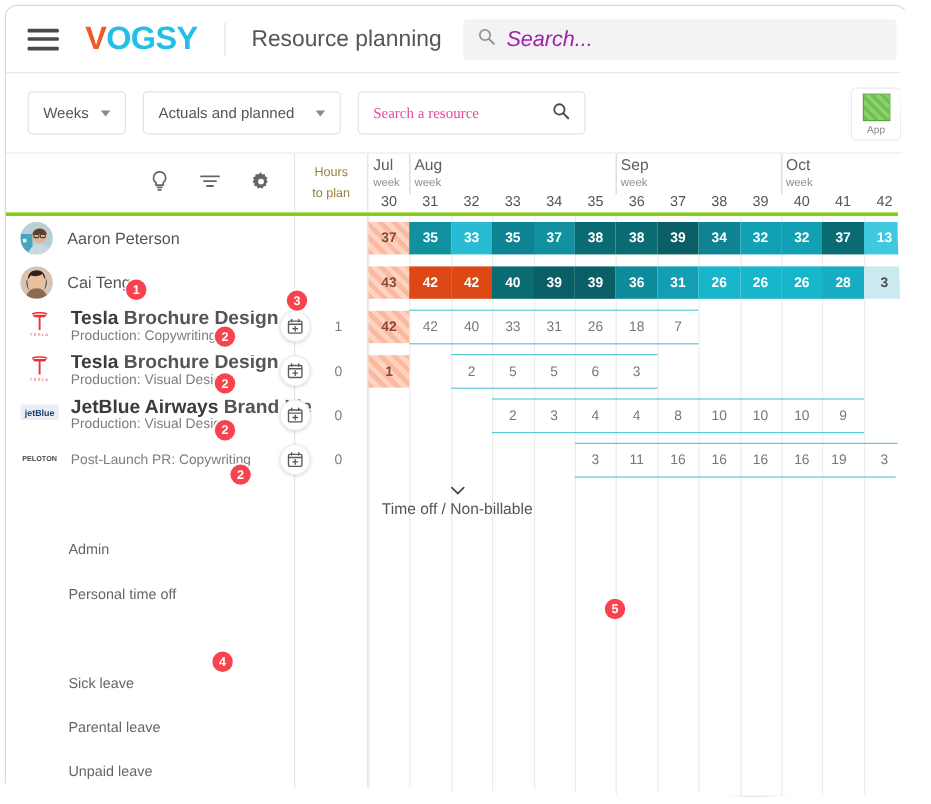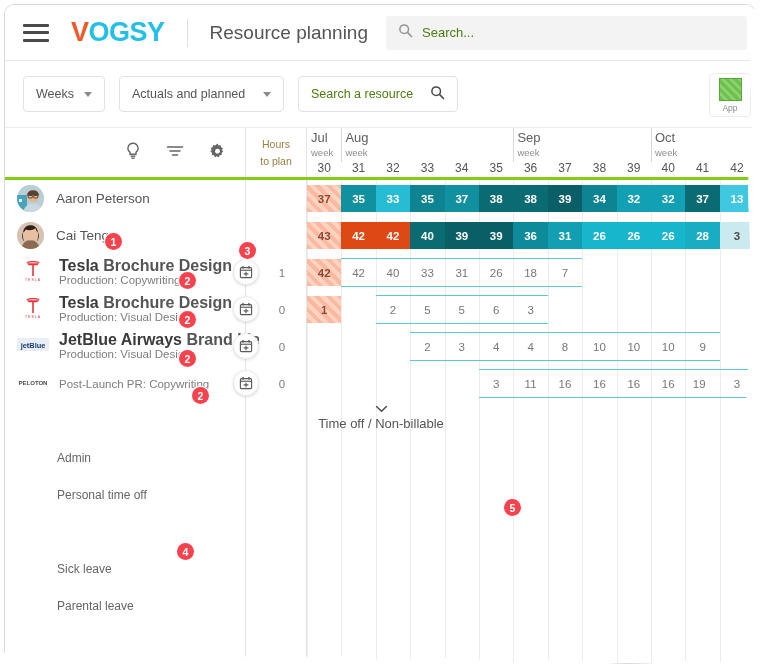--- a/index.html
+++ b/index.html
@@ -70,21 +70,21 @@
     margin-left: 18px;
     height: 34px;
     flex: 1;
     background: #f3f3f3;
     border-radius: 3px;
     display: flex; align-items: center;
     padding: 0 12px;
     margin-right: 10px;
   }
   .topsearch .magn { margin-right: 9px; opacity: .55; }
-  .topsearch .ph { font-size: 13px; color: #4d7c0f; }
+  .topsearch .ph { font-size: 18px; color: #a21caf; font-style: italic; }
 
   
   .filterbar {
     position: absolute; left: 0; top: 56px;
     width: 752px; height: 67px;
     background: #ffffff;
     display: flex; align-items: center;
     padding-left: 18px;
     border-bottom: 1px solid #ececec;
     z-index: 4;
@@ -98,22 +98,23 @@
     padding: 0 12px;
     font-size: 12.5px;
     color: #555;
     cursor: pointer;
     margin-right: 14px;
     white-space: nowrap;
   }
   .ctl.weeks { min-width: 74px; justify-content: space-between; }
   .ctl.mode  { width: 165px; justify-content: space-between; }
   .ctl.ressearch {
-    width: 160px; justify-content: space-between;
-    color: #4d7c0f;
+    width: 190px; justify-content: space-between;
+    color: #ec4899;
+    font-family: Liberation Serif, serif;
   }
   .caret {
     width: 0; height: 0;
     border-left: 4.5px solid transparent;
     border-right: 4.5px solid transparent;
     border-top: 5px solid #8b8b8b;
     margin-left: 10px;
   }
   .app-tile {
     position: absolute; right: 6px; top: 12px;
@@ -606,20 +607,23 @@
           </div>
           <div class="to-item" style="top: 296px;">
             <span class="to-lbl">Personal time off</span>
           </div>
           <div class="to-item" style="top: 407px;">
             <span class="to-lbl">Parental leave</span>
           </div>
           <div class="to-item" style="top: 370px;">
             <span class="to-lbl">Sick leave</span>
           </div>
+          <div class="to-item" style="top: 444px;">
+            <span class="to-lbl">Unpaid leave</span>
+          </div>
         </div>
     </div>
 
     <div id="callouts">
         <div class="badge" style="left: 100px; top: 228px;">1</div>
         <div class="badge" style="left: 174px; top: 267px;">2</div>
         <div class="badge" style="left: 174px; top: 306px;">2</div>
         <div class="badge" style="left: 174px; top: 345px;">2</div>
         <div class="badge" style="left: 187px; top: 382px;">2</div>
         <div class="badge" style="left: 234px; top: 237px;">3</div>

